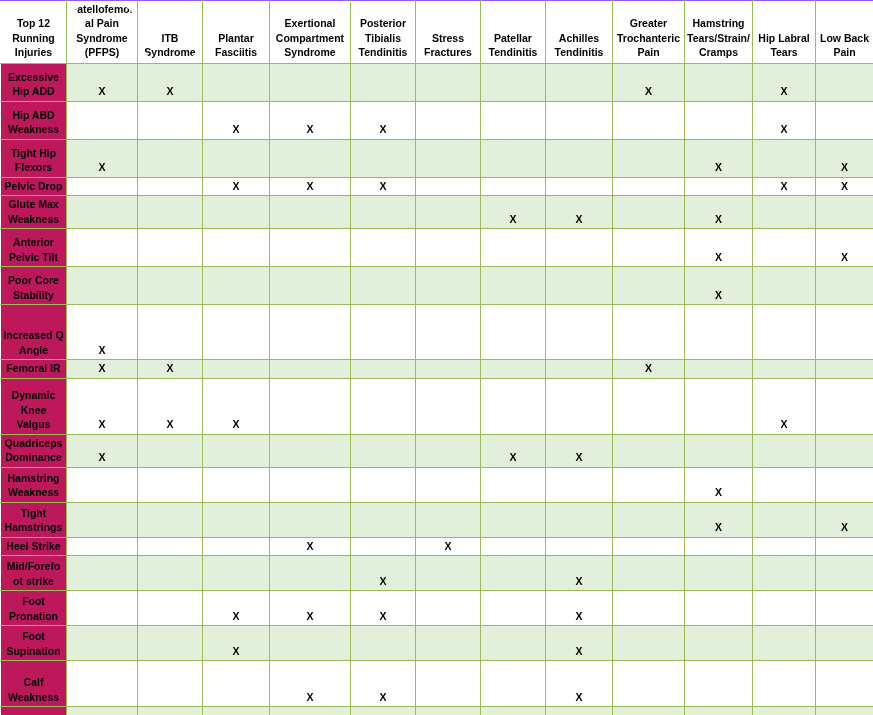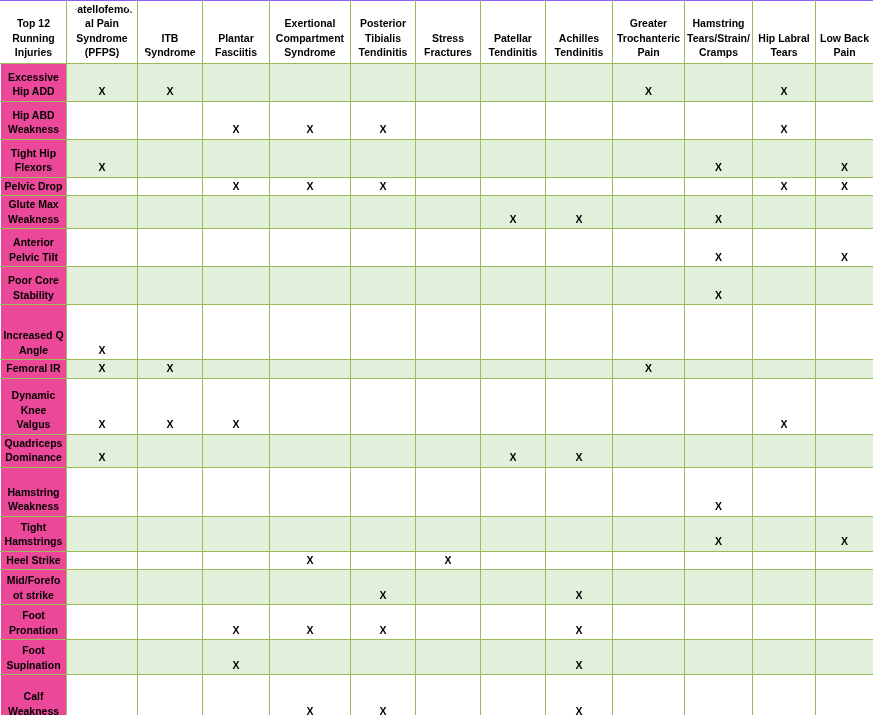--- a/index.html
+++ b/index.html
@@ -44,21 +44,21 @@
   #matrix-table thead th.corner-head {
     border-left: 1px solid #ffffff;
   }
   #matrix-table thead th.last-head {
     border-right: 1px solid #ffffff;
   }
   #matrix-table tbody th.row-head {
     font-weight: bold;
     text-align: center;
     vertical-align: bottom;
-    background: #ec4899;
+    background: #be185d;
     font-size: 10.5px;
     border-left: 1px solid #ffffff;
   }
   #matrix-table tbody tr.shaded td {
     background: #e2efda;
   }
   #matrix-table tbody tr.plain td {
     background: #ffffff;
   }
   #matrix-table tbody td.mark {
@@ -284,21 +284,21 @@
         <td></td>
         <td></td>
         <td></td>
         <td class="mark">X</td>
         <td class="mark">X</td>
         <td></td>
         <td></td>
         <td></td>
         <td class="last-col"></td>
       </tr>
-      <tr class="plain" style="height: 49px;">
+      <tr class="plain" style="height: 35px;">
         <th class="row-head">Hamstring Weakness</th>
         <td></td>
         <td></td>
         <td></td>
         <td></td>
         <td></td>
         <td></td>
         <td></td>
         <td></td>
         <td></td>

